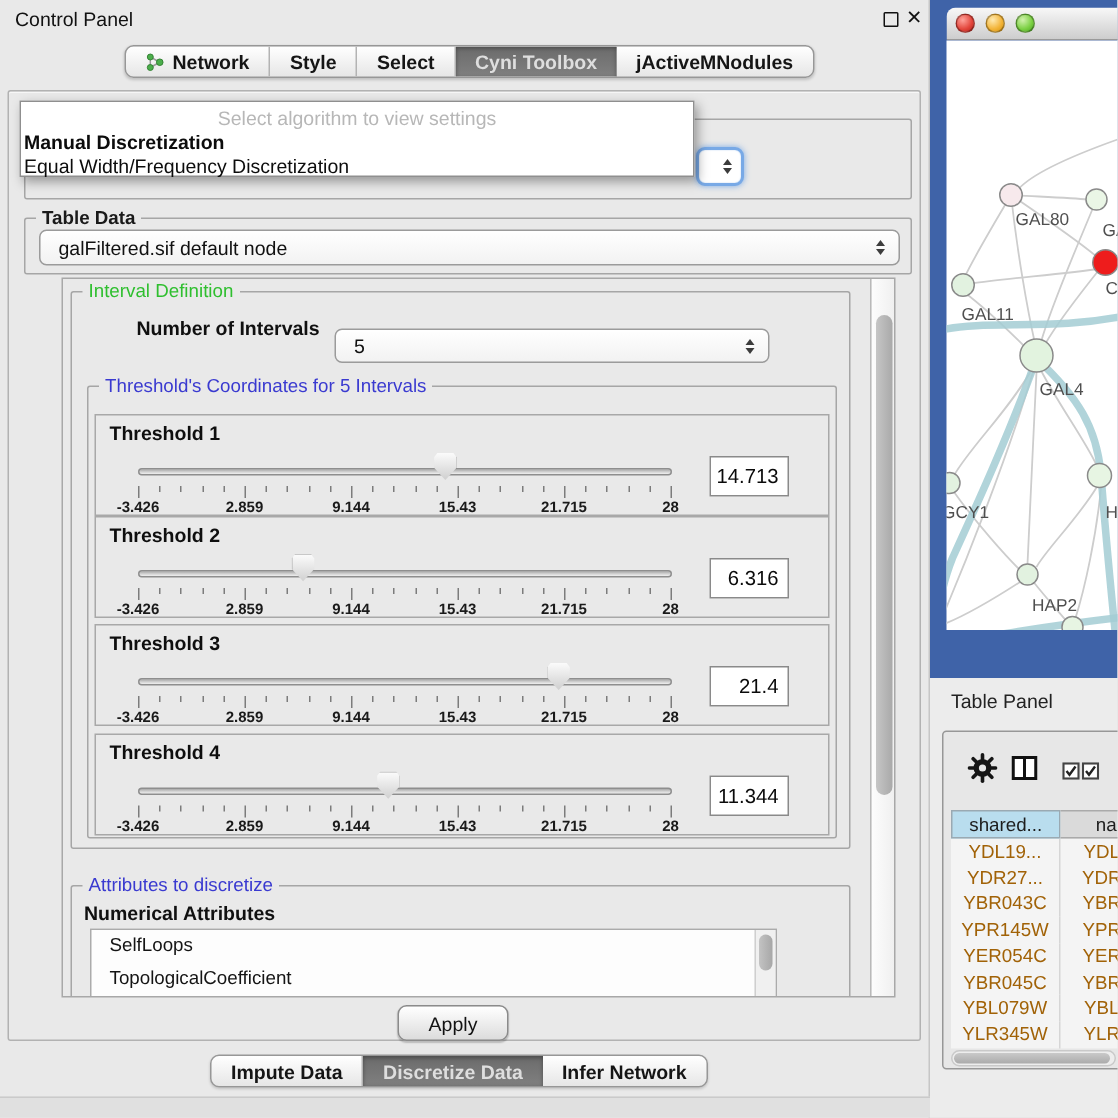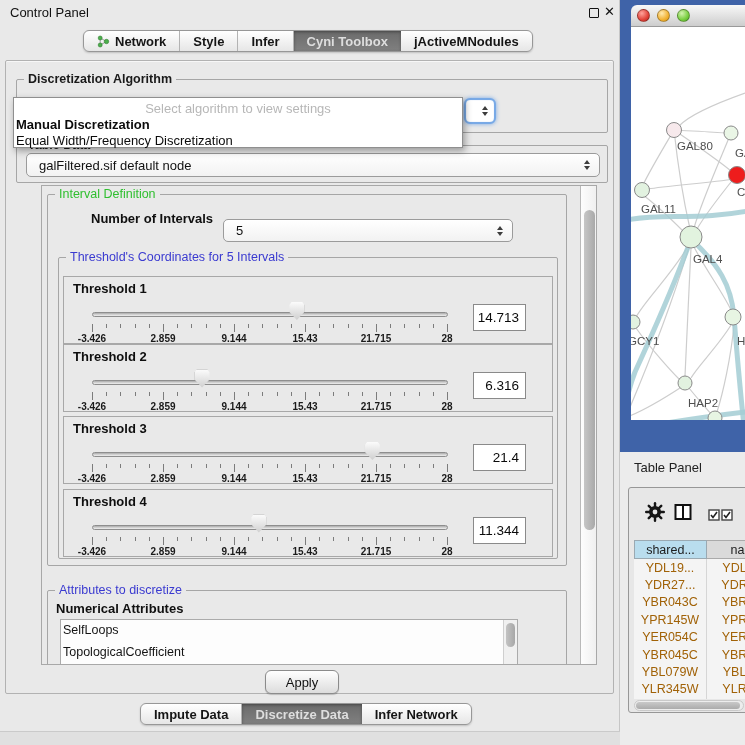--- a/index.html
+++ b/index.html
@@ -28,21 +28,21 @@
   .gtitle{position:absolute;top:-8px;left:7px;background:#e9e9e9;padding:0 4px;font-size:12.5px;white-space:nowrap;}
   .dark-t{color:#1a1a1a;font-weight:600;}
   .green-t{color:#2fbf2f;}
   .blue-t{color:#3a3ad0;}
 
   #g-disc{left:10px;top:18px;width:592px;height:54px;}
   #combo-frag{position:absolute;left:458px;top:37px;width:32px;height:26px;border-radius:6px;background:#fff;
     border:2px solid #78a9e6;box-shadow:0 0 4px #78a9e6, inset 0 0 1px #9ec4ef;}
   #combo-frag .arrows{right:6px;}
 
-  #popup{position:absolute;left:7px;top:36px;width:450px;height:51px;background:#fff;border:1px solid #8f8f8f;
+  #popup{position:absolute;left:7px;top:6px;width:450px;height:51px;background:#fff;border:1px solid #8f8f8f;
     box-shadow:2px 3px 7px rgba(0,0,0,.35);z-index:20;}
   #popup .hint{position:absolute;left:0;top:3px;width:100%;text-align:center;font-size:13px;color:#b7b7b7;}
   #popup .opt{position:absolute;left:2px;font-size:13px;color:#0c0c0c;white-space:nowrap;}
   #popup .opt.bold{font-weight:bold;top:19px;}
   #popup .opt.plain{top:35px;}
 
   #g-table{left:10px;top:84px;width:592px;height:38px;}
 
   .combo{position:absolute;background:linear-gradient(#ffffff,#f2f2f2);border:1px solid #9b9b9b;border-radius:5px;
     font-size:13px;color:#111;display:flex;align-items:center;padding:0 12px;box-shadow:inset 0 1px 0 #fff;}
@@ -64,21 +64,21 @@
   .thumb{position:absolute;top:25px;width:15px;height:18px;background:linear-gradient(#fbfbfb,#cfcfcf);
     clip-path:polygon(14% 0,86% 0,100% 16%,100% 55%,50% 100%,0 55%,0 16%);filter:drop-shadow(0 0 1px #6f6f6f);}
   .tick{position:absolute;width:1px;background:#7c7c7c;top:47px;}
   .ticklab{position:absolute;top:56px;transform:translateX(-50%);font-size:10px;font-weight:bold;color:#1a1a1a;white-space:nowrap;}
   .valbox{position:absolute;left:409px;top:27px;width:53px;height:27px;background:#fff;border:1px solid #8a8a8a;
     font-size:13.5px;color:#0a0a0a;display:flex;align-items:center;justify-content:flex-end;padding-right:6px;}
 
   #g-attr{left:5px;top:404px;width:520px;height:120px;}
   #attr-sub{position:absolute;left:8px;top:10px;font-size:13px;font-weight:bold;color:#101010;}
   #attr-list{position:absolute;left:12px;top:28px;width:458px;height:150px;background:#fdfdfd;border:1px solid #ababab;overflow:hidden;}
-  .attr-item{height:21.5px;line-height:21.5px;padding-left:2px;font-size:12.5px;color:#141414;white-space:nowrap;}
+  .attr-item{height:21.5px;line-height:21.5px;padding-left:12px;font-size:12.5px;color:#141414;white-space:nowrap;}
   #list-sb{position:absolute;right:0;top:0;width:14px;height:100%;background:#f0f0f0;border-left:1px solid #cfcfcf;}
   #list-sb .th{position:absolute;left:2px;top:3px;width:9px;height:24px;border-radius:5px;background:linear-gradient(90deg,#c3c3c3,#a7a7a7);}
 
   #v-scrollbar{position:absolute;left:538px;top:0;width:18px;height:480px;background:linear-gradient(90deg,#fdfdfd,#eeeeee);border-left:1px solid #b9b9b9;}
   #v-scrollbar .th{position:absolute;left:3px;top:24px;width:11px;height:320px;border-radius:6px;background:linear-gradient(90deg,#c6c6c6,#a9a9a9);}
 
   #apply-btn{position:absolute;left:259px;top:609px;width:74px;height:24px;border:1px solid #8b8b8b;border-radius:6px;
     background:linear-gradient(#ffffff,#dcdcdc);font-size:13px;color:#111;display:flex;align-items:center;justify-content:center;
     box-shadow:0 1px 1px rgba(0,0,0,.2);}
 
@@ -131,21 +131,21 @@
           <circle cx="3.2" cy="3" r="2" fill="#4cae4c" stroke="#2e7d2e" stroke-width=".6"></circle>
           <circle cx="3.2" cy="10" r="2" fill="#4cae4c" stroke="#2e7d2e" stroke-width=".6"></circle>
           <circle cx="9.5" cy="6.5" r="2.2" fill="#4cae4c" stroke="#2e7d2e" stroke-width=".6"></circle>
         </svg>
         <span>Network</span>
       </div>
       <div class="seg">
         <span>Style</span>
       </div>
       <div class="seg">
-        <span>Infer</span>
+        <span>Select</span>
       </div>
       <div class="seg dark">
         <span>Cyni Toolbox</span>
       </div>
       <div class="seg">
         <span>jActiveMNodules</span>
       </div>
     </div>
 
   <div id="outer">

